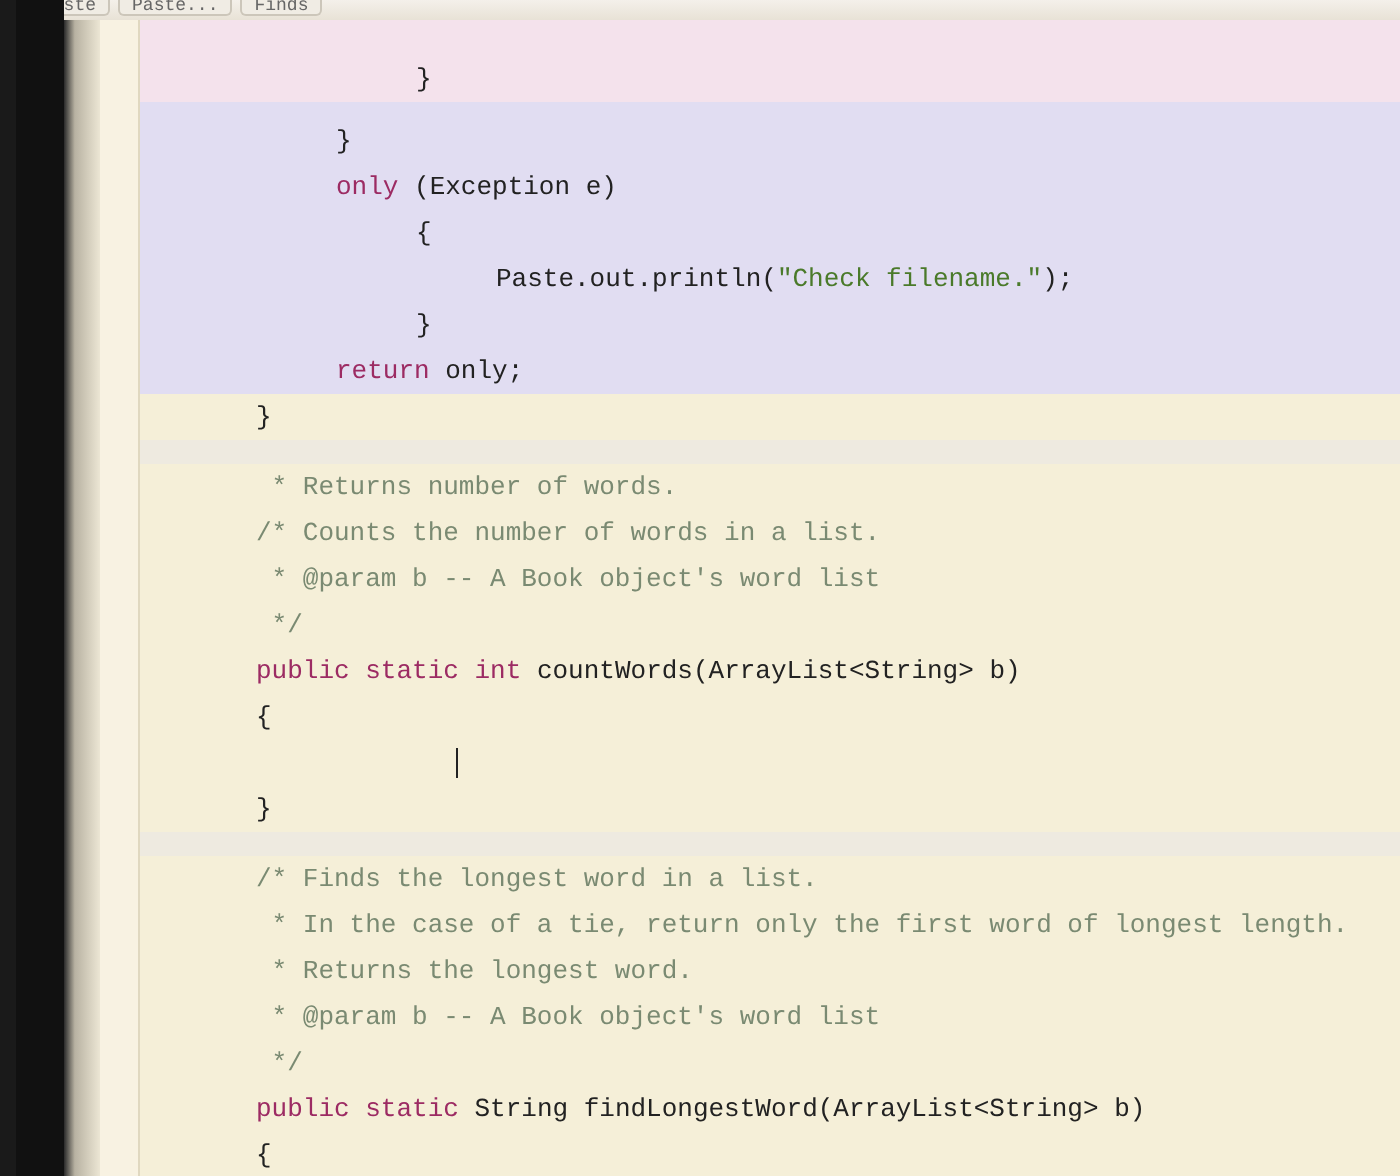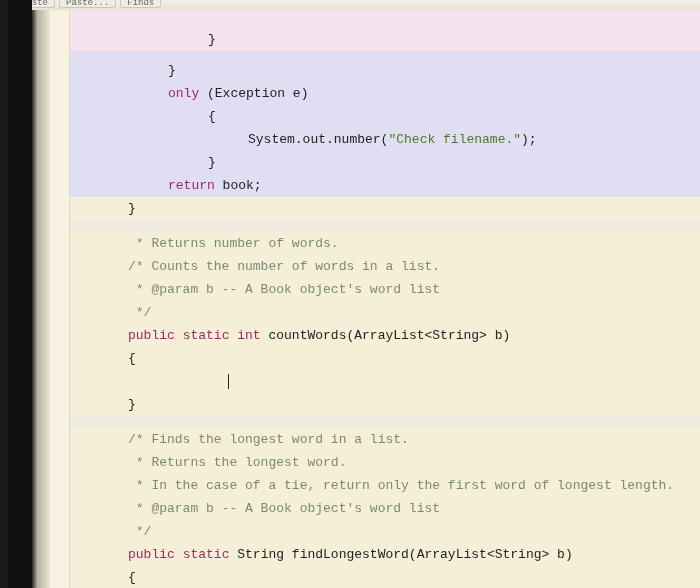--- a/index.html
+++ b/index.html
@@ -103,40 +103,40 @@
   <div class="gutter"></div>
 
   <div class="editor">
 
     <div class="code-line blk-pink indent3" style="height:18px;line-height:14px;"></div>
     <div class="code-line blk-pink indent3"><span>}</span></div>
     <div class="code-line blk-purple indent2" style="height:8px"></div>
     <div class="code-line blk-purple indent2"><span>}</span></div>
     <div class="code-line blk-purple indent2"><span class="kw">only</span><span> (Exception e)</span></div>
     <div class="code-line blk-purple indent3"><span>{</span></div>
-    <div class="code-line blk-purple indent4"><span>System.out.number(</span><span class="str">"Check filename."</span><span>);</span></div>
+    <div class="code-line blk-purple indent4"><span>Paste.out.println(</span><span class="str">"Check filename."</span><span>);</span></div>
     <div class="code-line blk-purple indent3"><span>}</span></div>
-    <div class="code-line blk-purple indent2"><span class="kw">return</span><span> book;</span></div>
+    <div class="code-line blk-purple indent2"><span class="kw">return</span><span> only;</span></div>
     <div class="code-line blk-yellow indent1"><span>}</span></div>
 
     <div class="blk-gap"></div>
 
     <div class="code-line blk-yellow indent1"><span class="cmt"> * Returns number of words.</span></div>
     <div class="code-line blk-yellow indent1"><span class="cmt">/* Counts the number of words in a list.</span></div>
     <div class="code-line blk-yellow indent1"><span class="cmt"> * @param b -- A Book object's word list</span></div>
     <div class="code-line blk-yellow indent1"><span class="cmt"> */</span></div>
     <div class="code-line blk-yellow indent1"><span class="kw">public</span><span> </span><span class="kw">static</span><span> </span><span class="kw">int</span><span> countWords(ArrayList&lt;String&gt; b)</span></div>
     <div class="code-line blk-yellow indent1"><span>{</span></div>
     <div class="code-line blk-yellow indent1"><span class="cursor"></span></div>
     <div class="code-line blk-yellow indent1"><span>}</span></div>
 
     <div class="blk-gap"></div>
 
     <div class="code-line blk-yellow indent1"><span class="cmt">/* Finds the longest word in a list.</span></div>
+    <div class="code-line blk-yellow indent1"><span class="cmt"> * In the case of a tie, return only the first word of longest length.</span></div>
     <div class="code-line blk-yellow indent1"><span class="cmt"> * Returns the longest word.</span></div>
-    <div class="code-line blk-yellow indent1"><span class="cmt"> * In the case of a tie, return only the first word of longest length.</span></div>
     <div class="code-line blk-yellow indent1"><span class="cmt"> * @param b -- A Book object's word list</span></div>
     <div class="code-line blk-yellow indent1"><span class="cmt"> */</span></div>
     <div class="code-line blk-yellow indent1"><span class="kw">public</span><span> </span><span class="kw">static</span><span> String findLongestWord(ArrayList&lt;String&gt; b)</span></div>
     <div class="code-line blk-yellow indent1"><span>{</span></div>
 
   </div>
 </div>
 
 </body></html>

